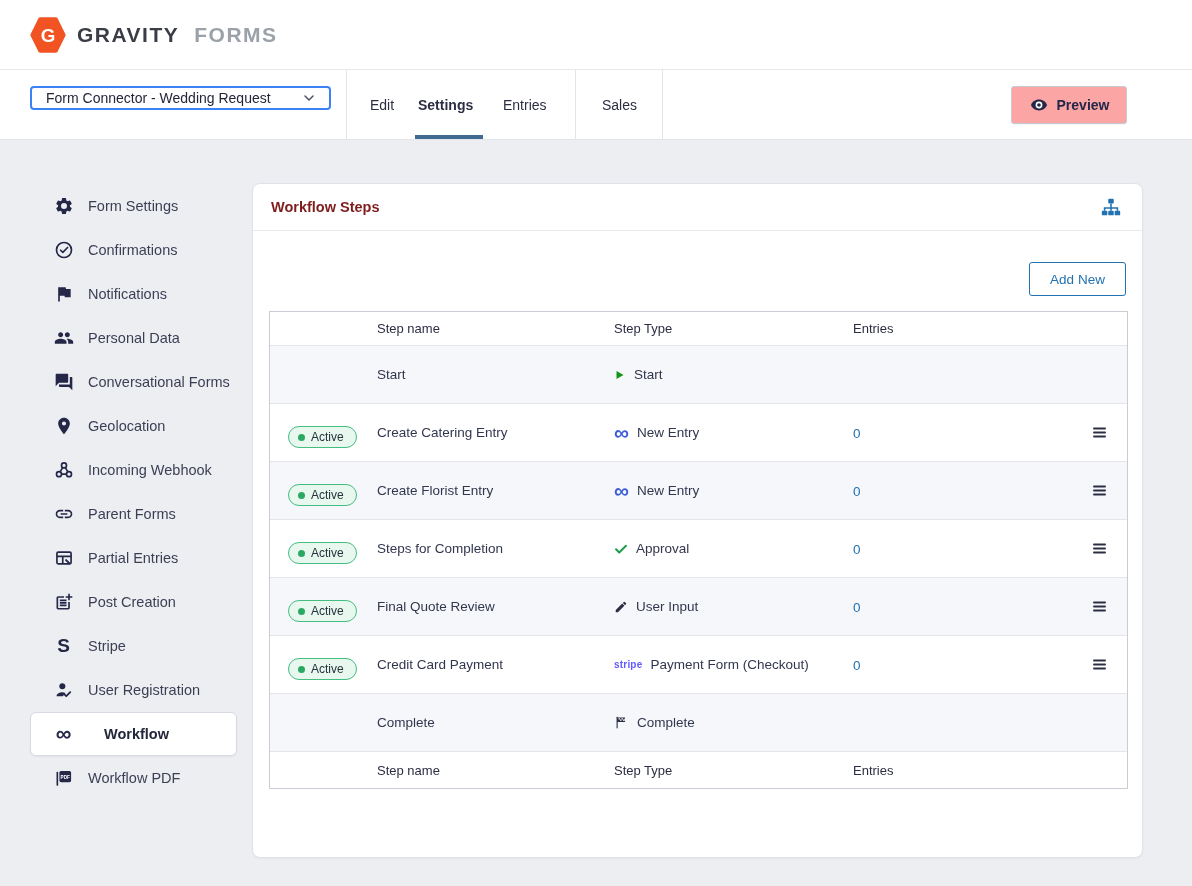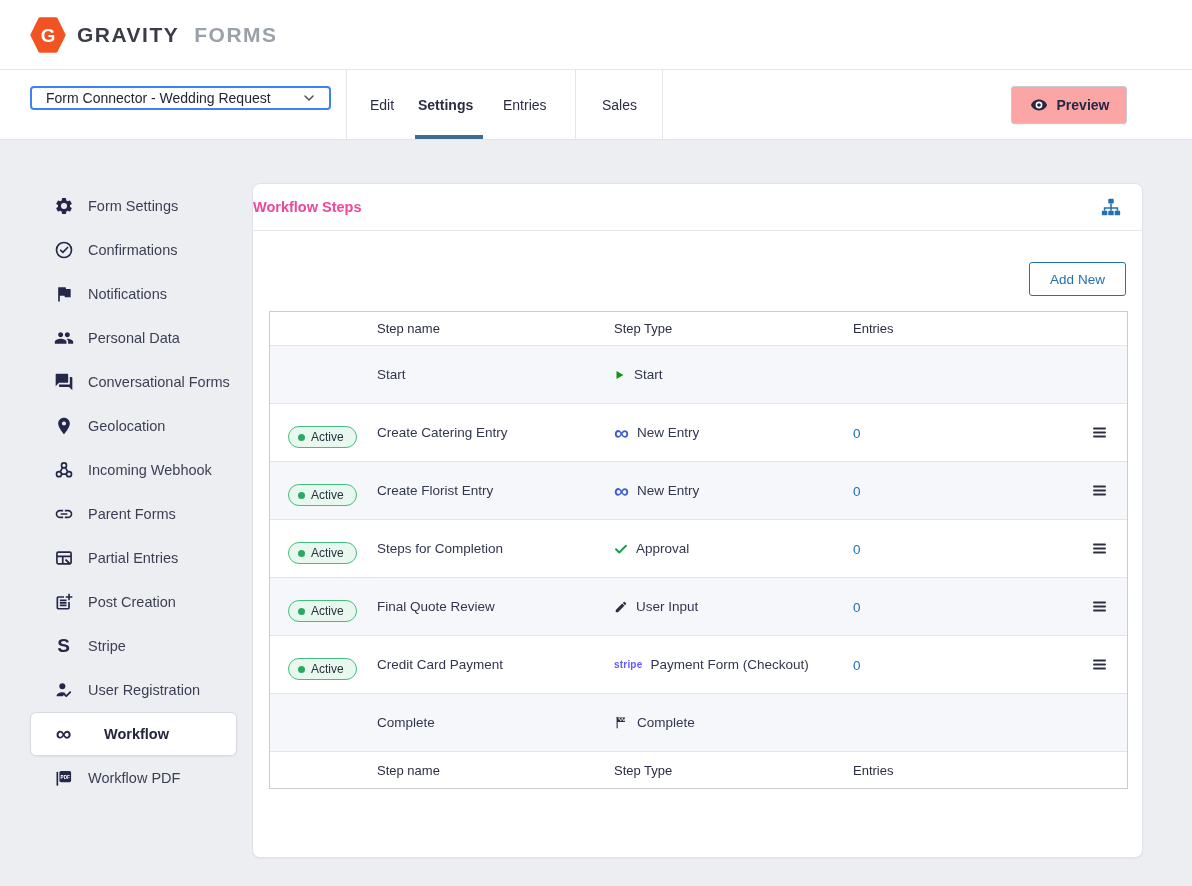--- a/index.html
+++ b/index.html
@@ -29,21 +29,21 @@
   .side-item { height:44px; display:flex; align-items:center; padding-left:22px; gap:14px; cursor:pointer; border:1px solid transparent; }
   .side-item .lbl { font-size:14.5px; color:#3c3f54; }
   .side-item.active { background:#fff; border:1px solid #d8dae2; border-radius:6px; box-shadow:0 1px 2px rgba(0,0,0,.05); }
   .side-item.active .lbl { font-weight:bold; color:#23263b;margin-left:16px; }
   .sicon { width:21px; height:21px; display:flex; align-items:center; justify-content:center; flex:0 0 21px; }
   .glyph { font-weight:bold; color:#242748; }
 
   
   .card { position:absolute; left:252px; top:183px; width:891px; height:675px; background:#fff; border:1px solid #dfe2e8; border-radius:8px; box-shadow:0 1px 2px rgba(0,0,0,.04); }
   .card-header { position:relative; height:47px; border-bottom:1px solid #e6e8ec; display:flex; align-items:center; }
-  .card-title { font-size:14.5px; font-weight:bold; color:#ec4899; }
+  .card-title { margin-left:18px; font-size:14.5px; font-weight:bold; color:#7f1d1d; }
   .sitemap { position:absolute; right:20px; top:13px; width:22px; height:22px; cursor:pointer; }
   .add-new { position:absolute; right:16px; top:78px; width:97px; height:34px; background:#fff; border:1px solid #2271b1; border-radius:3px; color:#2271b1; font-size:13.5px; font-family:"Liberation Sans", sans-serif; display:flex; align-items:center; justify-content:center; cursor:pointer; }
 
   
   .steps-table { position:absolute; left:16px; top:127px; width:859px; border:1px solid #c9cdd3; background:#fff; }
   .trow { display:grid; grid-template-columns:107px 237px 239px 216px 60px; align-items:center; border-bottom:1px solid #e3e5ea; }
   .trow:last-child { border-bottom:none; }
   .trow.head { height:34px; }
   .trow.foot { height:36px; }
   .trow.data { height:58px; }

